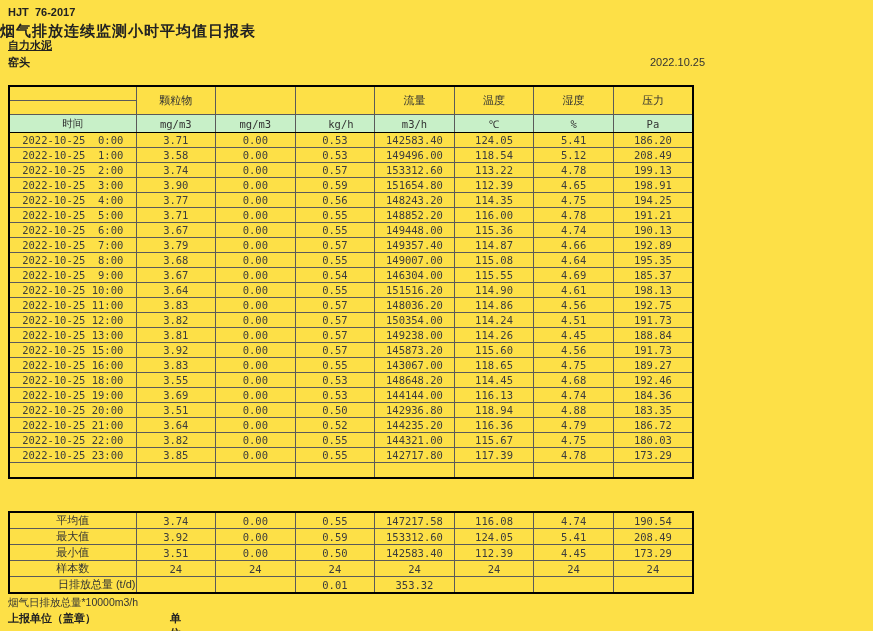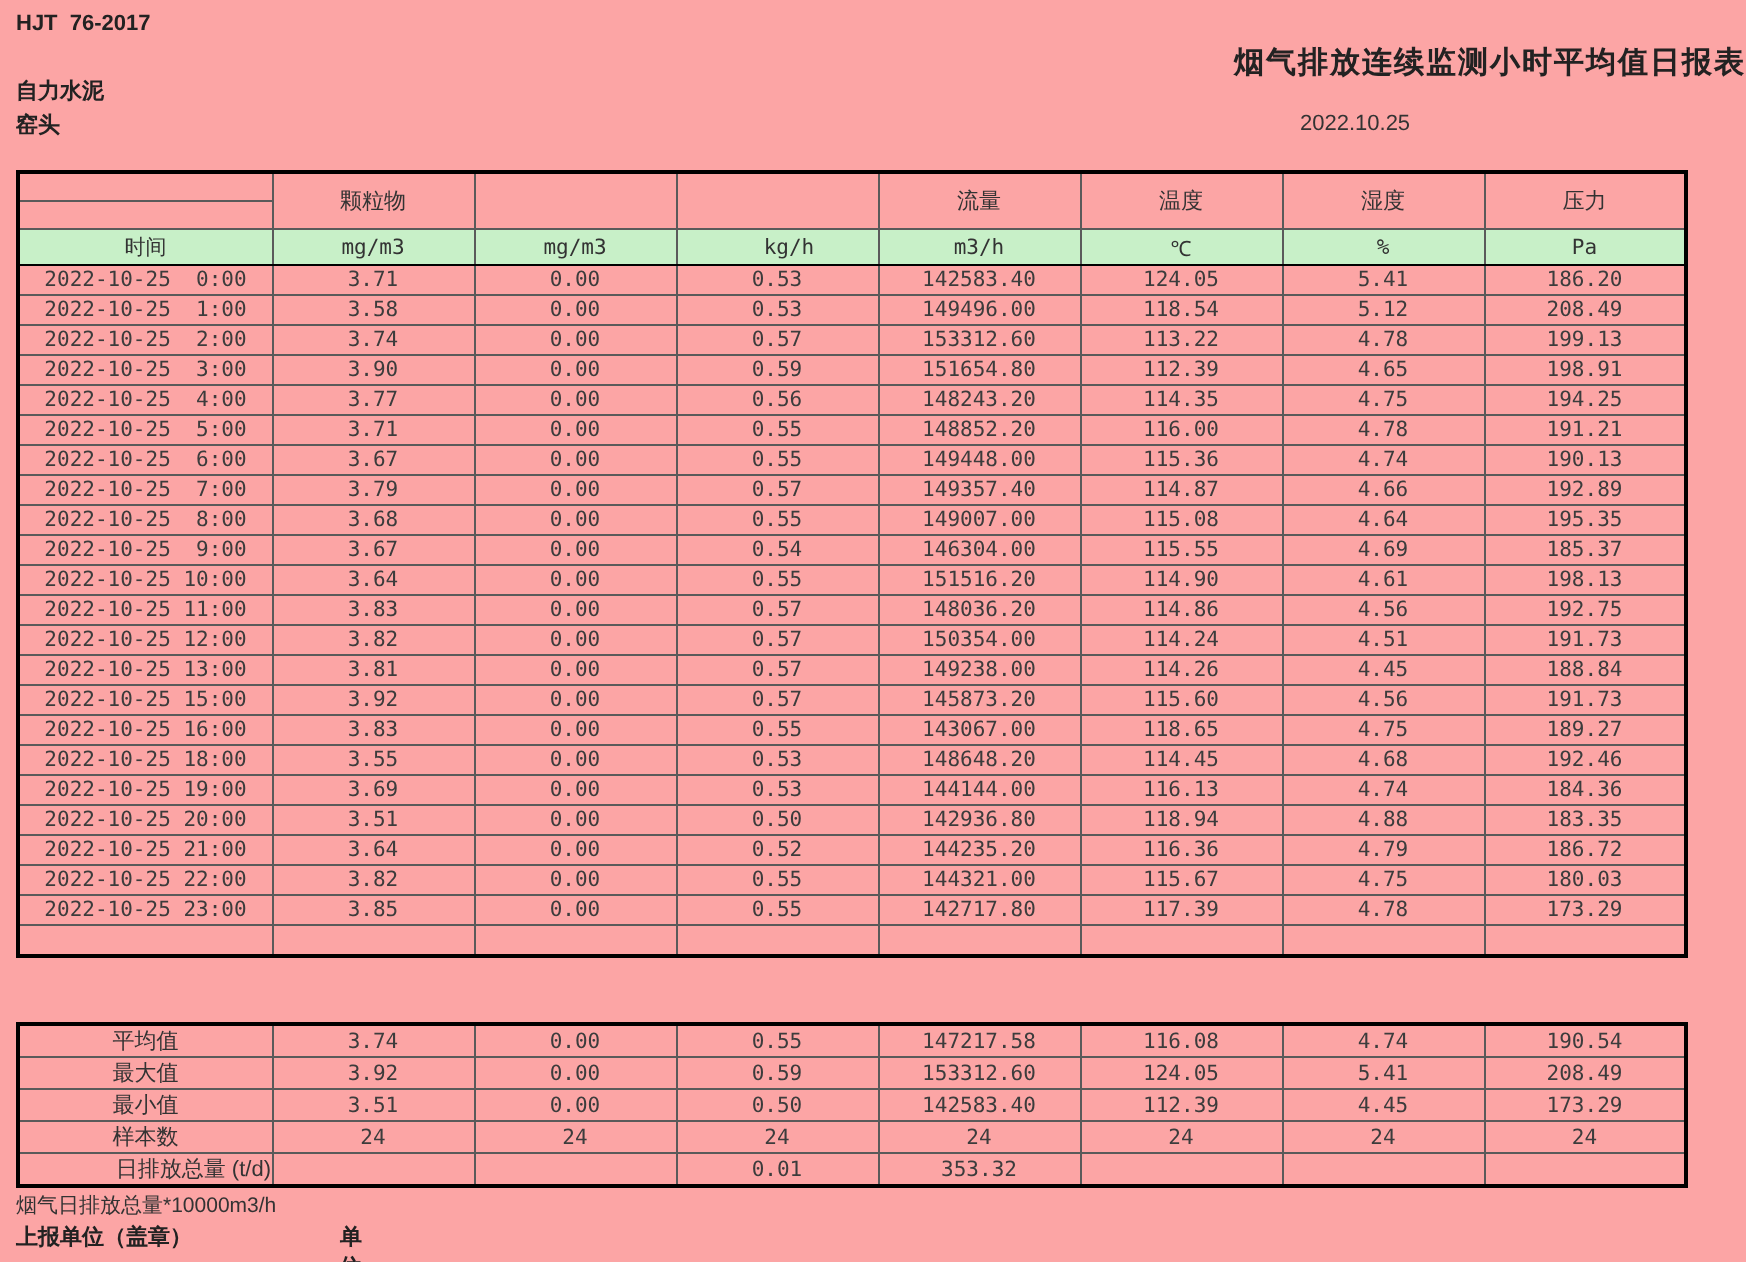--- a/index.html
+++ b/index.html
@@ -1,25 +1,25 @@
 <!DOCTYPE html>
 <html><head>
 <meta charset="utf-8">
 <style>
   html,body{margin:0;padding:0;background:#fff;}
-  .page{position:relative;width:873px;height:631px;background:#fca5a5;
+  .page{position:relative;width:873px;height:631px;background:#fde047;
         font-family:"Liberation Sans",sans-serif;color:#222;overflow:hidden;}
   .doc-code{position:absolute;left:8px;top:6px;font-size:11px;font-weight:bold;white-space:pre;}
-  .title{position:absolute;left:0;top:22px;width:873px;text-align:right;
+  .title{position:absolute;left:0;top:22px;width:873px;text-align:left;
          font-size:15px;font-weight:bold;letter-spacing:1px;}
-  .company{position:absolute;left:8px;top:38px;font-size:11px;font-weight:bold;}
+  .company{position:absolute;left:8px;top:38px;font-size:11px;font-weight:bold;text-decoration:underline;}
   .location{position:absolute;left:8px;top:55px;font-size:11px;font-weight:bold;}
   .date{position:absolute;left:650px;top:56px;font-size:11px;color:#333;}
 
-  table{border-collapse:collapse;table-layout:fixed;width:836px;
+  table{border-collapse:collapse;table-layout:fixed;width:686px;
         font-family:"DejaVu Sans Mono","Liberation Mono",monospace;}
   table.main{position:absolute;left:8px;top:85px;border:2px solid #000;}
   table.summary{position:absolute;left:8px;top:511px;border:2px solid #000;}
   th,td{border:1px solid #5a5a5a;padding:0;margin:0;text-align:center;
         font-size:10.5px;font-weight:normal;color:#3c3c3c;overflow:hidden;white-space:pre;}
   tr.group-row th{height:26px;font-family:"Liberation Sans",sans-serif;font-size:11px;color:#333;}
   th.split{padding:0;vertical-align:top;}
   th.split .half{height:13px;}
   th.split .half.top{border-bottom:1px solid #5a5a5a;}
   tr.unit-row th{height:17px;background:#c8f0c8;border-bottom:1px solid #000;

